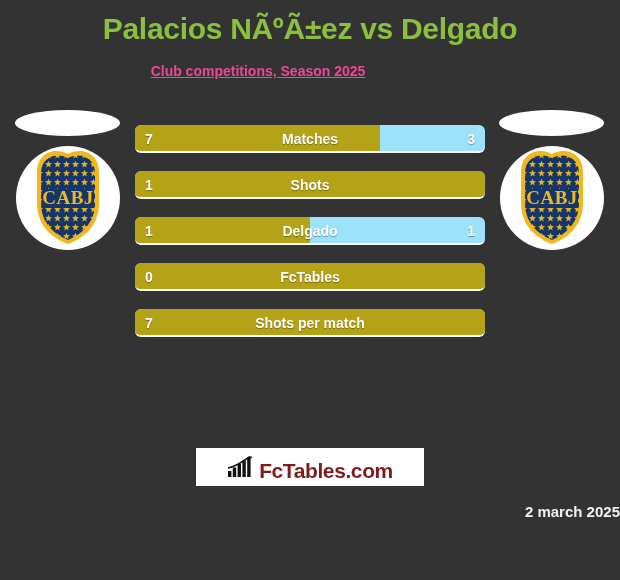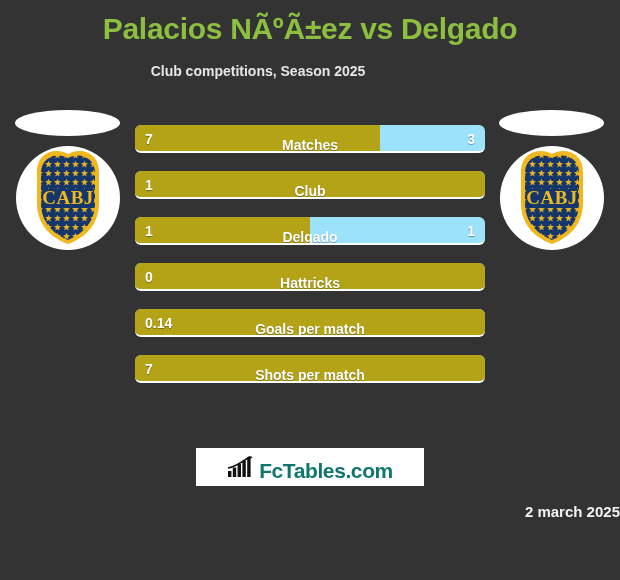--- a/index.html
+++ b/index.html
@@ -32,23 +32,24 @@
     letter-spacing: -0.3px;
     white-space: nowrap;
   }
 
   .subtitle {
     position: absolute;
     top: 63px;
     left: 0;
     width: 516px;
     text-align: center;
-    color: #e5e5e5;
+    color: #ec4899;
     font-size: 14px;
     font-weight: bold;
+    text-decoration: underline;
   }
 
   
   .crest-wrap {
     position: absolute;
     top: 108px;
     width: 110px;
     height: 150px;
   }
   .crest-wrap.left  { left: 13px; }
@@ -119,41 +120,40 @@
     text-shadow: 0 1px 1px rgba(0,0,0,0.35);
   }
 
   .stat-home { left: 10px; }
   .stat-away { right: 10px; }
 
   .stat-label {
     left: 0;
     width: 100%;
     text-align: center;
-    margin-top: 6px;
   }
 
   
   .logo-box {
     position: absolute;
     top: 448px;
     left: 196px;
     width: 228px;
     height: 38px;
     background: #ffffff;
     display: flex;
     align-items: center;
     justify-content: center;
     gap: 6px;
   }
 
   .logo-icon { width: 26px; height: 22px; display: block; }
 
   .logo-text {
-    color: #0f766e;
+    color: #7f1d1d;
     font-size: 21px;
     font-weight: bold;
     letter-spacing: -0.4px;
     margin-top: 8px;
   }
 
   .date {
     position: absolute;
     top: 503px;
     left: 0;
@@ -219,37 +219,32 @@
   <div class="stats" id="stats-container">
       <div class="stat-row">
         <div class="stat-fill" style="width: 70%;"></div>
         <span class="stat-home">7</span>
         <span class="stat-label">Matches</span>
         <span class="stat-away">3</span>
       </div>
       <div class="stat-row">
         <div class="stat-fill" style="width: 100%;"></div>
         <span class="stat-home">1</span>
-        <span class="stat-label">Club</span>
+        <span class="stat-label">Shots</span>
       </div>
       <div class="stat-row">
         <div class="stat-fill" style="width: 50%;"></div>
         <span class="stat-home">1</span>
         <span class="stat-label">Delgado</span>
         <span class="stat-away">1</span>
       </div>
       <div class="stat-row">
         <div class="stat-fill" style="width: 100%;"></div>
         <span class="stat-home">0</span>
-        <span class="stat-label">Hattricks</span>
-      </div>
-      <div class="stat-row">
-        <div class="stat-fill" style="width: 100%;"></div>
-        <span class="stat-home">0.14</span>
-        <span class="stat-label">Goals per match</span>
+        <span class="stat-label">FcTables</span>
       </div>
       <div class="stat-row">
         <div class="stat-fill" style="width: 100%;"></div>
         <span class="stat-home">7</span>
         <span class="stat-label">Shots per match</span>
       </div>
     </div>
 
   <div class="logo-box">
     <svg class="logo-icon" viewBox="0 0 26 22">

